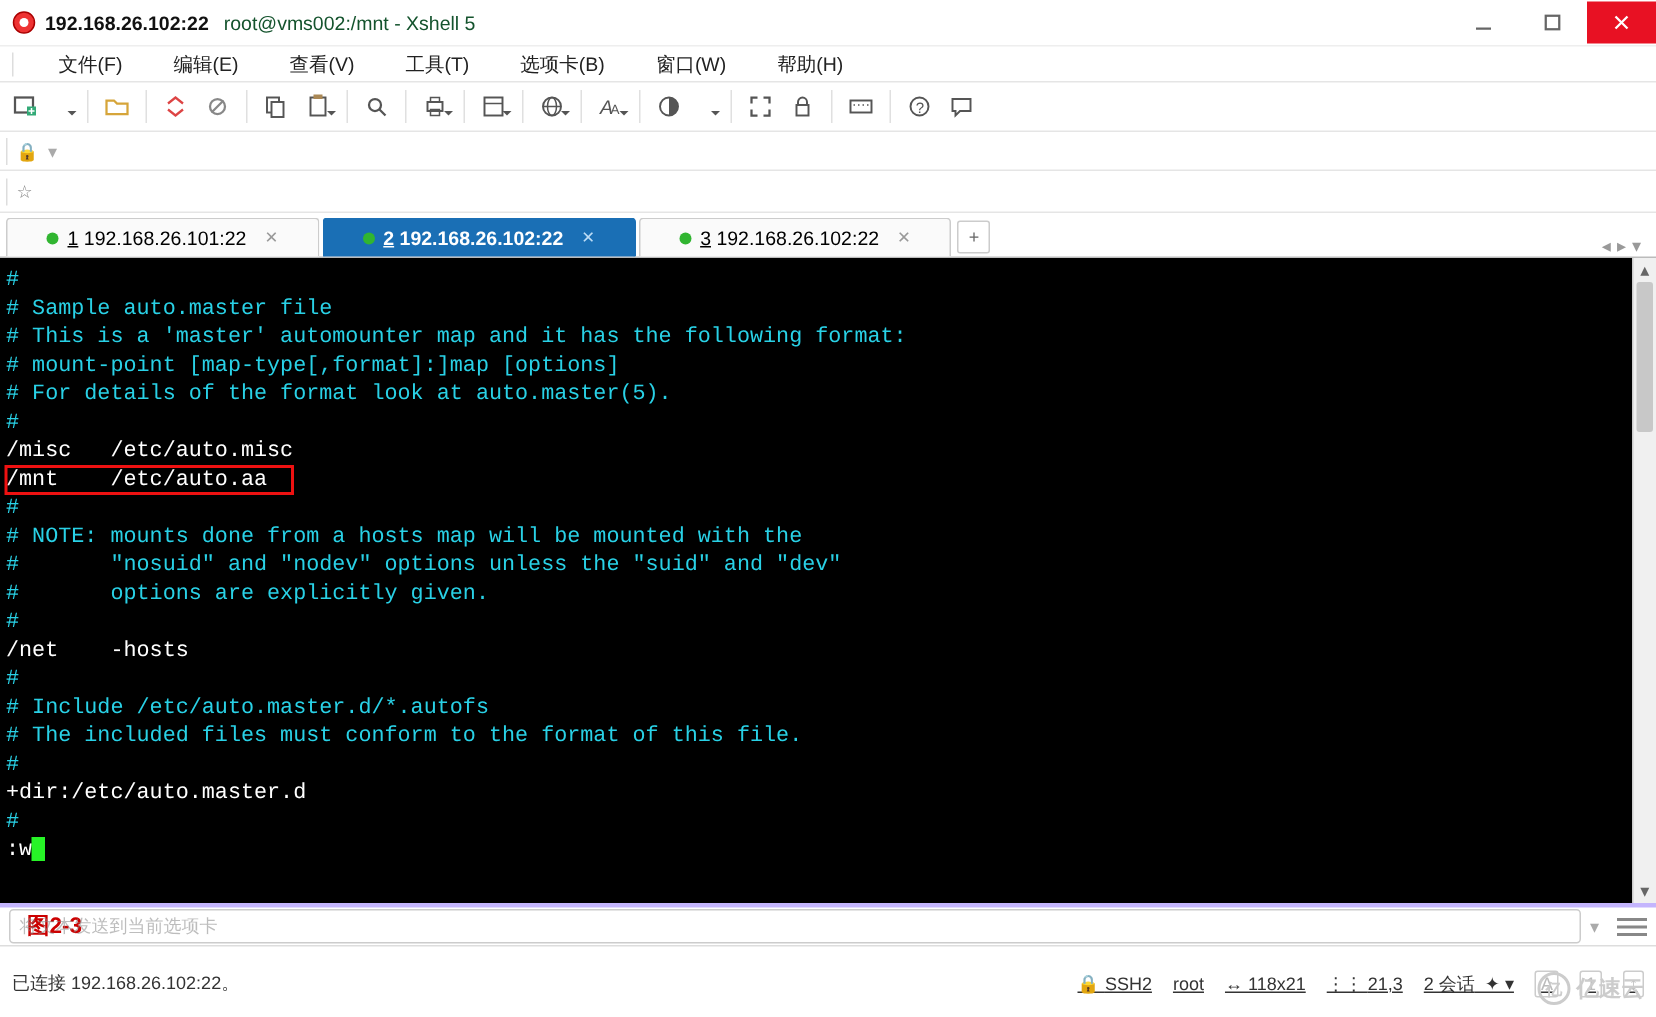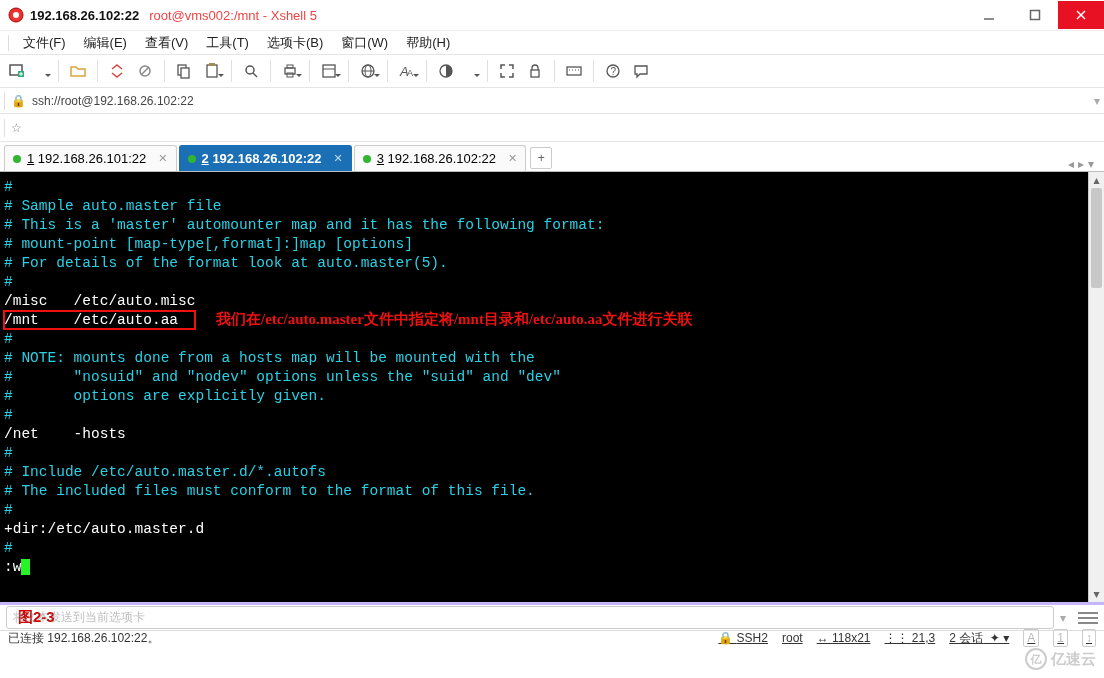--- a/index.html
+++ b/index.html
@@ -1,43 +1,43 @@
 <!DOCTYPE html>
 <html><head>
 <meta charset="utf-8">
 <style>
   * { box-sizing: border-box; margin: 0; padding: 0; }
   body { font-family: "Microsoft YaHei", "Segoe UI", Tahoma, sans-serif; font-size: 12px; background: #fff; width: 1104px; height: 678px; overflow: hidden; position: relative; }
   
   .titlebar { display:flex; align-items:center; height:30px; background:#fff; }
   .titlebar .icon { width:16px; height:16px; margin:0 6px 0 8px; }
   .titlebar .title-main { font-weight:bold; color:#111; margin-right:10px; font-size:13px;}
-  .titlebar .title-sub { color:#ef4444; font-size:13px;}
+  .titlebar .title-sub { color:#14532d; font-size:13px;}
   .winbtns { margin-left:auto; display:flex; }
   .winbtn { width:46px; height:28px; display:flex; align-items:center; justify-content:center; color:#666; }
   .winbtn svg { width:12px; height:12px; }
   .winbtn.close { background:#e81123; color:#fff; }
   
   .menubar { display:flex; align-items:center; height:24px; padding:0 4px; background:#fff; font-size:13px; color:#222; gap:2px; border-top:1px solid #eee;}
   .menubar span.sep { width:1px; height:16px; background:#ddd; margin:0 4px;}
-  .menuitem { padding:2px 8px; }
+  .menuitem { padding:2px 8px;margin-left:16px; }
   
   .toolbar { display:flex; align-items:center; height:34px; background:#fff; border-top:1px solid #e5e5e5; border-bottom:1px solid #e5e5e5; padding:0 4px; gap:2px;}
   .tbtn { width:26px; height:26px; display:flex; align-items:center; justify-content:center; color:#555; position:relative;}
   .tbtn.dd::after { content:""; position:absolute; right:1px; bottom:4px; border:3px solid transparent; border-top-color:#555; }
   .tsep { width:1px; height:22px; background:#e0e0e0; margin:0 4px;}
   .tsmall { width:20px; }
   
   .addrbar { display:flex; align-items:center; height:26px; border-bottom:1px solid #e5e5e5; padding:0 4px; gap:6px; font-size:12px; color:#444;}
   .addrbar .lock { color:#888; }
   
   .hintbar { display:flex; align-items:center; height:28px; border-bottom:1px solid #e5e5e5; padding:0 4px; gap:6px; color:#555;}
   
   .tabbar { display:flex; align-items:flex-end; height:30px; background:#fff; border-bottom:1px solid #bbb; padding:0 4px; position:relative;}
-  .tab { display:flex; align-items:center; height:26px; border:1px solid #ccc; border-bottom:none; border-radius:3px 3px 0 0; padding:0 8px; margin-right:2px; background:#fafafa; font-size:13px; gap:6px;}
+  .tab { display:flex; align-items:center; height:26px; border:1px solid #ccc; border-bottom:none; border-radius:3px 3px 0 0; padding:0 26px; margin-right:2px; background:#fafafa; font-size:13px; gap:6px;}
   .tab .dot { width:8px; height:8px; border-radius:50%; background:#31b531;}
   .tab .x { color:#999; font-size:11px; margin-left:6px;}
   .tab.active { background:#1a6fb5; color:#fff; border-color:#1a6fb5;}
   .tab.active .x { color:#bcdcf5;}
   .tab u { text-decoration: underline; }
   .addtab { width:22px; height:22px; border:1px solid #ccc; display:flex; align-items:center; justify-content:center; border-radius:2px; color:#666; margin-left:2px; margin-bottom:2px;}
   .tabright { margin-left:auto; display:flex; align-items:center; gap:4px; color:#999; padding-right:6px;}
   
   .terminal-wrap { position:relative; height: 430px; display:flex;}
   .terminal { flex:1; background:#000; color:#fff; font-family:"Consolas","Courier New",monospace; font-size:14.5px; line-height:19px; padding:6px 4px; white-space:pre; overflow:hidden; position:relative;}
@@ -50,21 +50,21 @@
   .scrollbar .arrow { height:16px; display:flex; align-items:center; justify-content:center; color:#666;}
   .scrollbar .track { flex:1; position:relative;}
   .scrollbar .thumb { position:absolute; left:2px; right:2px; top:0; height:100px; background:#c8c8c8; border-radius:2px;}
   
   .bottombar { height:28px; display:flex; align-items:center; border-top:3px solid #c4b5fd; padding:0 6px; gap:6px; color:#555; position:relative;}
   .bottombar .pill { border:1px solid #ccc; border-radius:3px; padding:2px 6px; color:#888; flex:1;}
   .bottombar .hamb { width:20px; height:18px; display:flex; flex-direction:column; justify-content:center; gap:3px; margin-left:6px;}
   .bottombar .hamb div{ height:2px; background:#888;}
   .figlabel { position:absolute; left:18px; color:#c00; font-weight:bold; font-size:15px;}
   
-  .statusbar { height:26px; border-top:1px solid #ddd; display:flex; align-items:flex-end; padding:16px 8px; font-size:12px; color:#333; gap:0;}
+  .statusbar { height:26px; border-top:1px solid #ddd; display:flex; align-items:flex-start; padding:16px 8px; font-size:12px; color:#333; gap:0;}
   .statusbar .right { margin-left:auto; display:flex; align-items:center; gap:14px;text-decoration:underline;}
   
   .watermark { position:absolute; right:8px; bottom:8px; color:#ccc; font-size:15px; display:flex; align-items:center; gap:4px; font-weight:bold;}
   .watermark .circ { width:22px; height:22px; border:2px solid #ccc; border-radius:50%; display:flex; align-items:center; justify-content:center; font-size:11px;}
 </style>
 </head>
 <body>
 
 <div class="titlebar">
   <svg class="icon" viewBox="0 0 16 16">
@@ -222,21 +222,20 @@
   <div class="tbtn">
       <svg width="18" height="18" viewBox="0 0 18 18">
         <path d="M3 4h12v8H8l-3 3v-3H3z" fill="none" stroke="#555" stroke-width="1.3"></path>
       </svg>
     </div>
 </div>
 
 <div class="addrbar">
   <span class="sep" style="width:1px;height:18px;background:#ddd;"></span>
   <span class="lock">🔒</span>
-  <span style="flex:1;">ssh://root@192.168.26.102:22</span>
   <span style="color:#aaa;">▾</span>
 </div>
 
 <div class="hintbar">
   <span class="sep" style="width:1px;height:18px;background:#ddd;"></span>
   <span style="color:#888;">☆</span>
 </div>
 
 <div class="tabbar">
   <div class="tab">
@@ -265,21 +264,20 @@
 <div class="terminal-wrap">
   <div class="terminal" id="term"><div class="c-cyan">#</div><div class="c-cyan"># Sample auto.master file</div><div class="c-cyan"># This is a 'master' automounter map and it has the following format:</div><div class="c-cyan"># mount-point [map-type[,format]:]map [options]</div><div class="c-cyan"># For details of the format look at auto.master(5).</div><div class="c-cyan">#</div><div class="c-white">/misc   /etc/auto.misc</div><div class="c-white">/mnt    /etc/auto.aa</div><div class="c-cyan">#</div><div class="c-cyan"># NOTE: mounts done from a hosts map will be mounted with the</div><div class="c-cyan">#       "nosuid" and "nodev" options unless the "suid" and "dev"</div><div class="c-cyan">#       options are explicitly given.</div><div class="c-cyan">#</div><div class="c-white">/net    -hosts</div><div class="c-cyan">#</div><div class="c-cyan"># Include /etc/auto.master.d/*.autofs</div><div class="c-cyan"># The included files must conform to the format of this file.</div><div class="c-cyan">#</div><div class="c-white">+dir:/etc/auto.master.d</div><div class="c-cyan">#</div><div><span class="c-white">:w</span><span class="cursor"></span></div></div>
   <div class="scrollbar">
     <div class="arrow">▴</div>
     <div class="track">
         <div class="thumb"></div>
       </div>
     <div class="arrow">▾</div>
   </div>
   <div class="redbox" style="left:3px; top:138px; width:193px; height:20px;"></div>
-  <div class="redtext" style="left:216px; top:138px;">我们在/etc/auto.master文件中指定将/mnt目录和/etc/auto.aa文件进行关联</div>
 </div>
 
 <div class="bottombar">
   <span class="figlabel">图2-3</span>
   <div class="pill" title="将文本发送到当前选项卡"><span style="opacity:0.55">将文本发送到当前选项卡</span></div>
   <span style="color:#aaa;">▾</span>
   <div class="hamb">
       <div></div>
       <div></div>
       <div></div>

